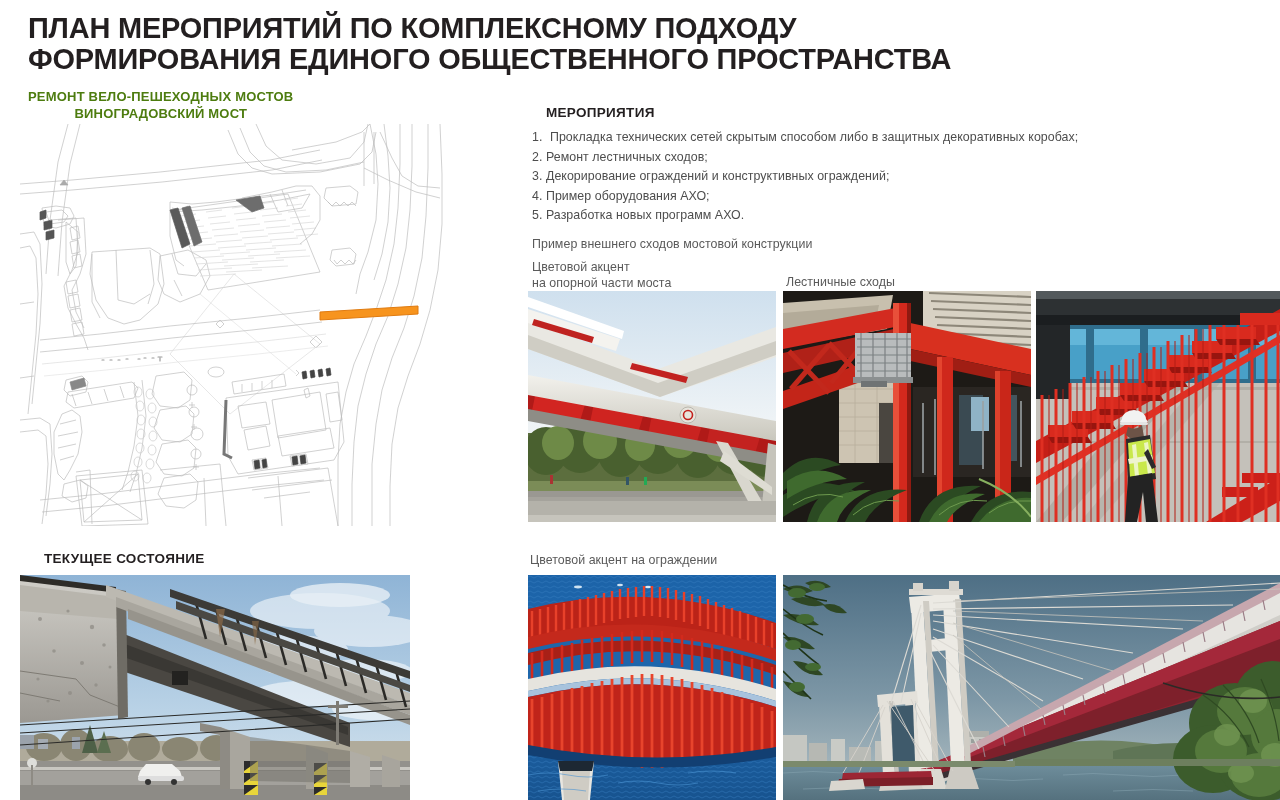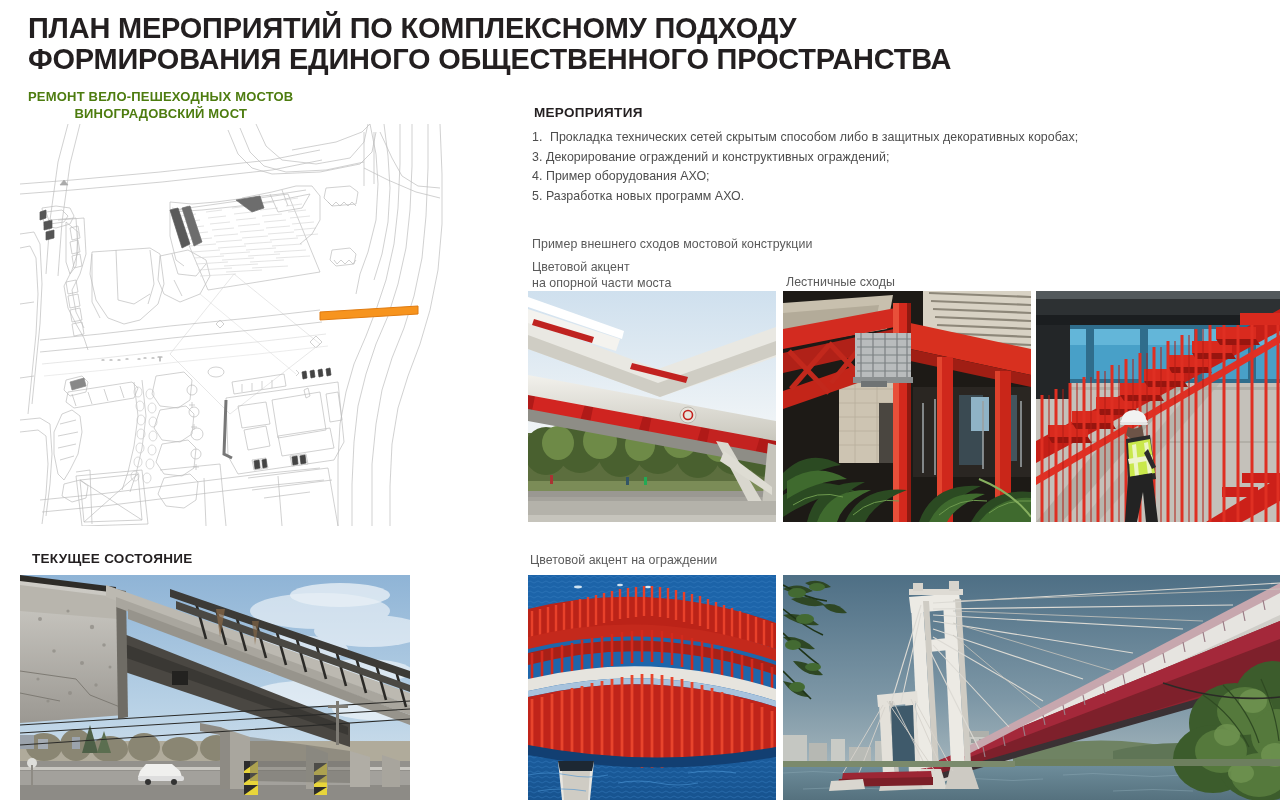--- a/index.html
+++ b/index.html
@@ -35,20 +35,21 @@
     color:#4d7c0f;
     white-space:nowrap;
     text-align:center;
   }
 
   
   .section-head{
     position:absolute;
     font-size:13.5px;font-weight:bold;letter-spacing:0.3px;color:#231f20;
     white-space:nowrap;
+    margin-left:12px;
   }
   #events-head{left:534px;top:105px;}
   #current-head{left:32px;top:551px;}
 
   .event-list{position:absolute;left:532px;top:128px;width:640px;}
   .event-item{
     font-size:12.4px;line-height:19.6px;color:#4d4d4d;white-space:nowrap;
     letter-spacing:0.05px;
   }
   .event-item .num{display:inline-block;}
@@ -276,20 +277,24 @@
       </g>
     </svg>
   </div>
 
   <div class="section-head" id="events-head">МЕРОПРИЯТИЯ</div>
 
   <div class="event-list">
     <div class="event-item first">
       <span class="num">1.</span>
       <span>Прокладка технических сетей скрытым способом либо в защитных декоративных коробах;</span>
+    </div>
+    <div class="event-item">
+      <span class="num">2.</span>
+      <span>Ремонт лестничных сходов;</span>
     </div>
     <div class="event-item">
       <span class="num">3.</span>
       <span>Декорирование ограждений и конструктивных ограждений;</span>
     </div>
     <div class="event-item">
       <span class="num">4.</span>
       <span>Пример оборудования АХО;</span>
     </div>
     <div class="event-item">

